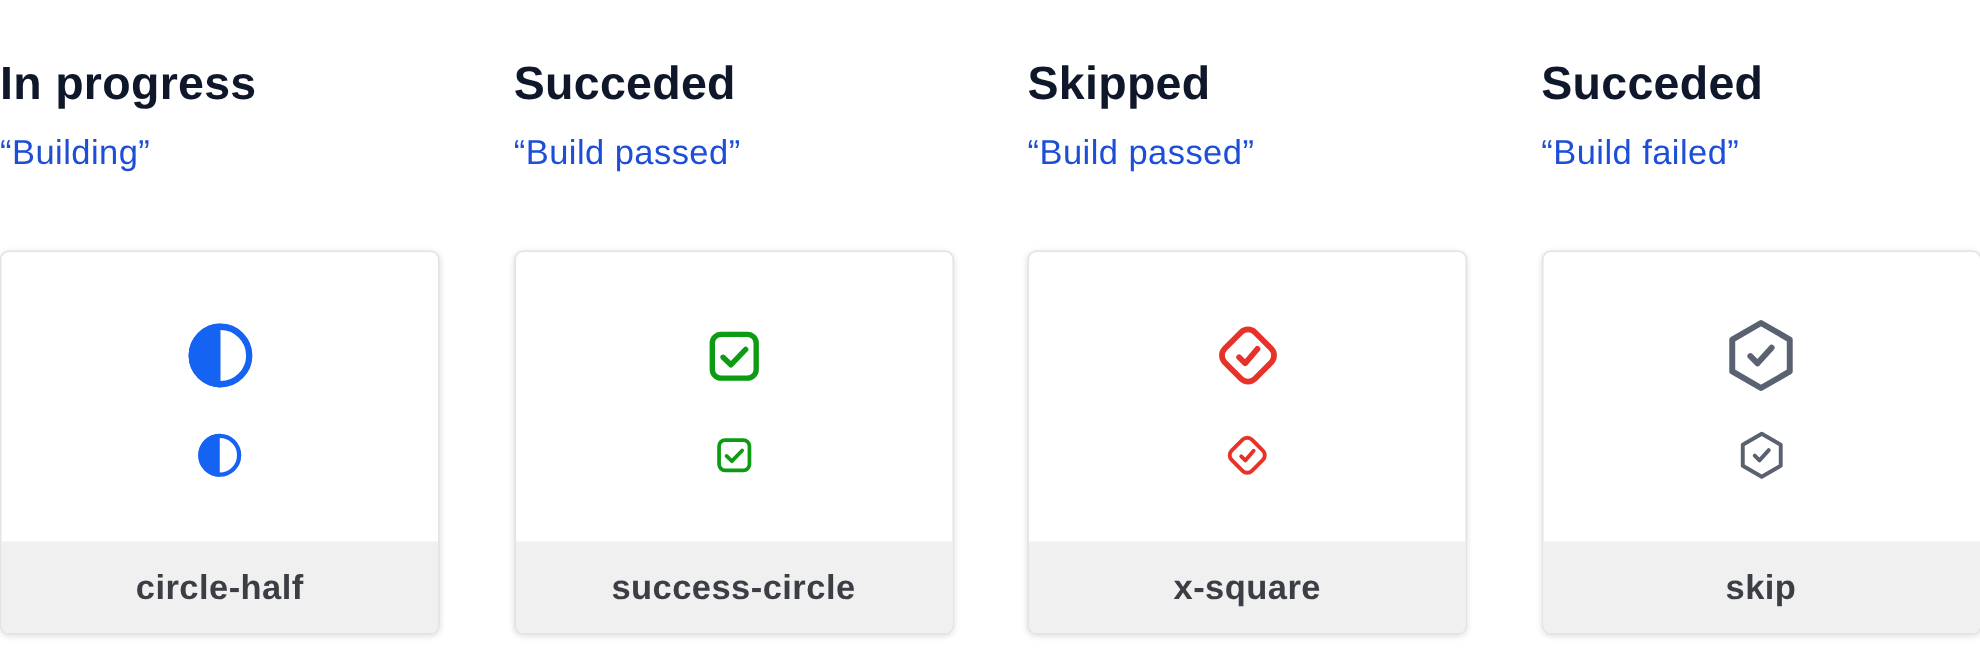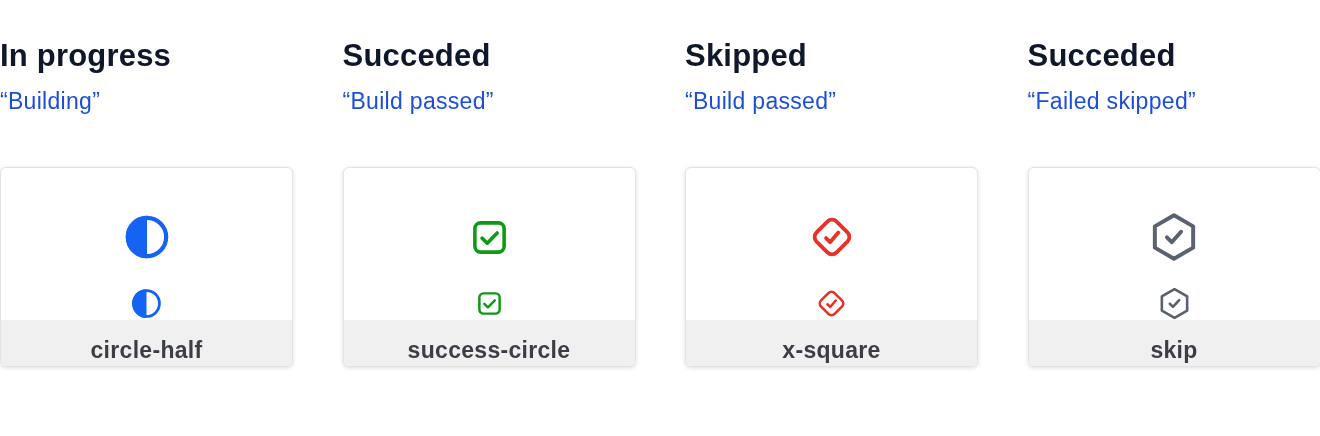--- a/index.html
+++ b/index.html
@@ -17,21 +17,21 @@
     font-size:31px; font-weight:700; line-height:1.05;
     letter-spacing:0.2px; color:#0f172a;
   }
   .quote {
     margin-top:15px;
     font-size:23px; font-weight:500;
     letter-spacing:0.3px; color:#1d4ed8;
   }
   .card {
     position:absolute; top:167px; left:0;
-    width:100%; height:200px; box-sizing:border-box;
+    width:100%; height:256px; box-sizing:border-box;
     background:#ffffff;
     border:1px solid #e3e3e4;
     border-radius:6px;
     box-shadow:0 1px 4px rgba(0,0,0,0.14);
     overflow:hidden;
     display:flex; flex-direction:column;
   }
   .icon-area {
     flex:1;
     display:flex; flex-direction:column; align-items:center;
@@ -123,21 +123,21 @@
         </div>
       </div>
       <div class="card-footer">
         <span>x-square</span>
       </div>
     </div>
   </div>
 
   <div class="col">
     <h2 class="title">Succeded</h2>
-    <div class="quote">“Failed skipped”</div>
+    <div class="quote">“Build failed”</div>
     <div class="card">
       <div class="icon-area">
         <div class="slot slot-lg" style="color: rgb(90, 97, 113);">
           <svg width="50" height="50" viewBox="0 0 24 24" fill="none" stroke="currentColor" stroke-width="1.9" stroke-linecap="round" stroke-linejoin="round">
             <path d="M12 1.6 L21.2 6.9 L21.2 17.1 L12 22.4 L2.8 17.1 L2.8 6.9 Z"></path>
             <path d="M8.6 12.2 L10.9 14.5 L15.4 9.5"></path>
           </svg>
         </div>
         <div class="slot slot-sm" style="color: rgb(90, 97, 113);">
           <svg width="33" height="33" viewBox="0 0 24 24" fill="none" stroke="currentColor" stroke-width="1.9" stroke-linecap="round" stroke-linejoin="round">

